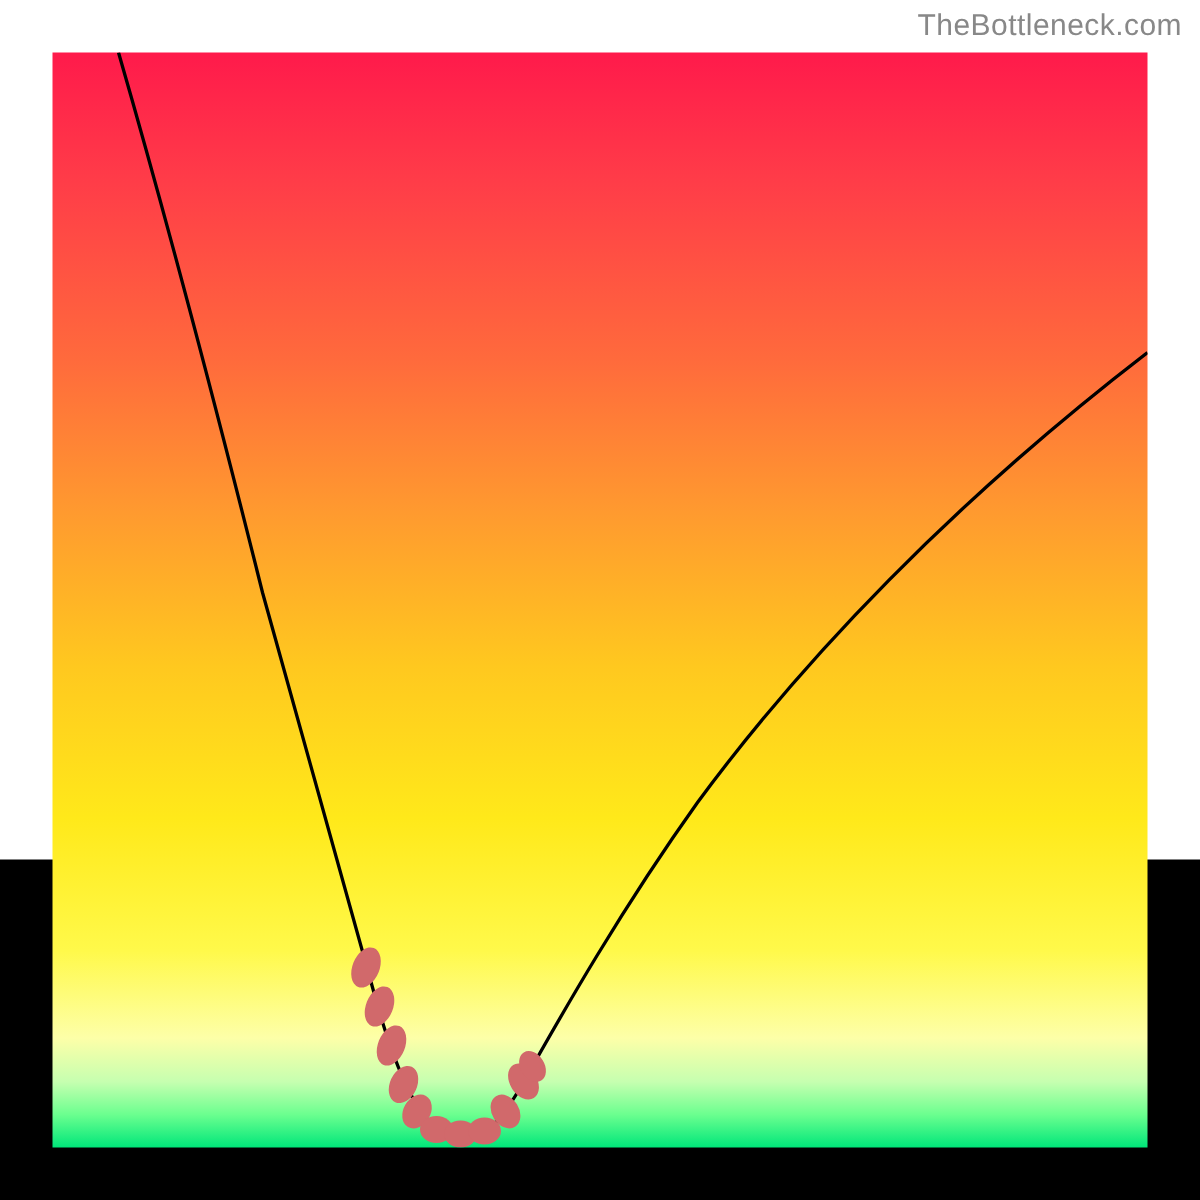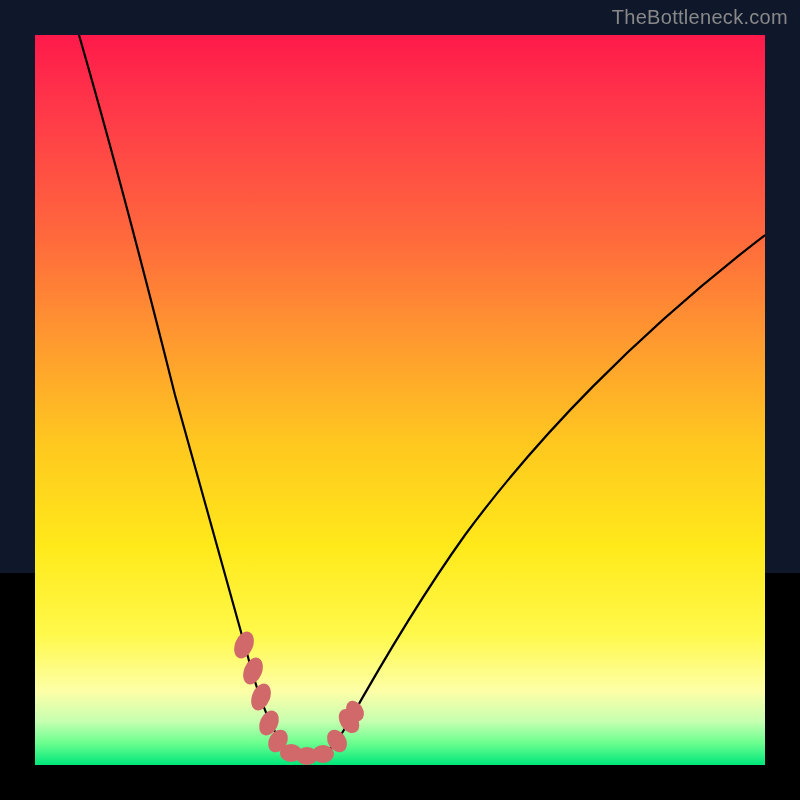--- a/index.html
+++ b/index.html
@@ -8,21 +8,21 @@
     width: 800px;
     height: 800px;
     background: #000;
     overflow: hidden;
     font-family: Arial, Helvetica, sans-serif;
   }
   .stage {
     position: relative;
     width: 800px;
     height: 573px;
-    background: #0f172a;
+    background: #ffffff;
   }
   .watermark {
     position: absolute;
     top: 6px;
     right: 12px;
     color: #888;
     font-size: 20px;
     letter-spacing: 0.3px;
     z-index: 20;
     user-select: none;

